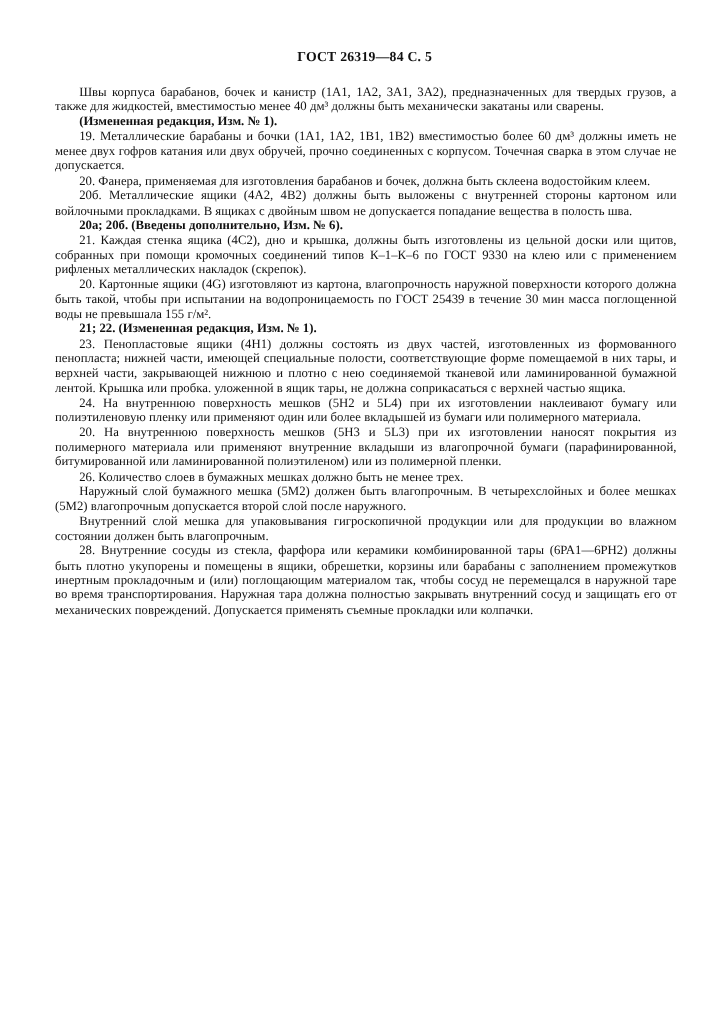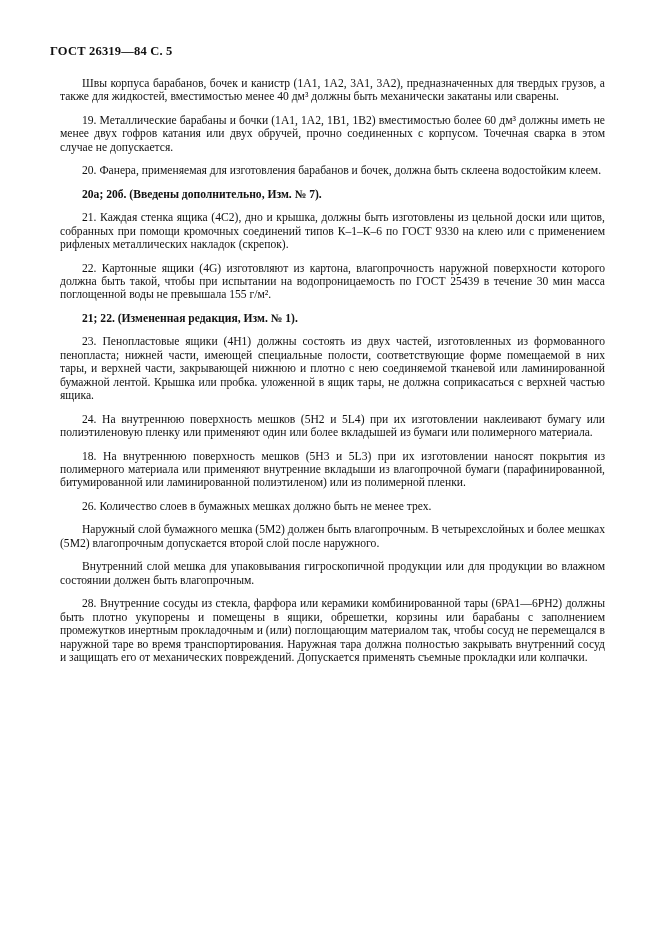--- a/index.html
+++ b/index.html
@@ -16,67 +16,69 @@
     overflow: hidden;
   }
   .page {
     width: 661px;
     height: 936px;
     box-sizing: border-box;
     padding: 44px 46px 30px 50px;
     position: relative;
   }
   .header {
-    text-align: left;
+    text-align: center;
     font-size: 12.5px;
     font-weight: bold;
     letter-spacing: 0.2px;
     margin-bottom: 18px;
     padding-right: 2px;
     white-space: nowrap;
   }
   .header .std {
     font-family: "Liberation Serif", serif;
   }
   .body-text {
     font-size: 11.6px;
     line-height: 13.45px;
     text-align: justify;
     text-justify: inter-word;
     hyphens: manual;
   }
   p.para {
-    margin: 10px;
+    margin: 0;
     text-indent: 22px;
     text-align: justify;
   }
   p.para.bold {
     font-weight: bold;
   }
 </style>
 </head>
 <body>
 
 <div class="page">
 
   <div class="header">
     <span class="std">ГОСТ 26319—84</span> 
     <span>С. 5</span>
   </div>
 
   <div class="body-text" id="body-text">
       <p class="para">Швы корпуса барабанов, бочек и канистр (1А1, 1А2, 3А1, 3А2), предназначенных для твердых грузов, а также для жидкостей, вместимостью менее 40 дм³ должны быть механически закатаны или сварены.</p>
+      <p class="para bold">(Измененная редакция, Изм. № 1).</p>
       <p class="para">19. Металлические барабаны и бочки (1А1, 1А2, 1В1, 1В2) вместимостью более 60 дм³ должны иметь не менее двух гофров катания или двух обручей, прочно соединенных с корпусом. Точечная сварка в этом случае не допускается.</p>
       <p class="para">20. Фанера, применяемая для изготовления барабанов и бочек, должна быть склеена водостойким клеем.</p>
-      <p class="para bold">20а; 20б. (Введены дополнительно, Изм. № 7).</p>
+      <p class="para">20б. Металлические ящики (4А2, 4В2) должны быть выложены с внутренней стороны картоном или войлочными прокладками. В ящиках с двойным швом не допускается попадание вещества в полость шва.</p>
+      <p class="para bold">20а; 20б. (Введены дополнительно, Изм. № 6).</p>
       <p class="para">21. Каждая стенка ящика (4С2), дно и крышка, должны быть изготовлены из цельной доски или щитов, собранных при помощи кромочных соединений типов К–1–К–6 по ГОСТ 9330 на клею или с применением рифленых металлических накладок (скрепок).</p>
-      <p class="para">22. Картонные ящики (4G) изготовляют из картона, влагопрочность наружной поверхности которого должна быть такой, чтобы при испытании на водопроницаемость по ГОСТ 25439 в течение 30 мин масса поглощенной воды не превышала 155 г/м².</p>
+      <p class="para">20. Картонные ящики (4G) изготовляют из картона, влагопрочность наружной поверхности которого должна быть такой, чтобы при испытании на водопроницаемость по ГОСТ 25439 в течение 30 мин масса поглощенной воды не превышала 155 г/м².</p>
       <p class="para bold">21; 22. (Измененная редакция, Изм. № 1).</p>
       <p class="para">23. Пенопластовые ящики (4Н1) должны состоять из двух частей, изготовленных из формованного пенопласта; нижней части, имеющей специальные полости, соответствующие форме помещаемой в них тары, и верхней части, закрывающей нижнюю и плотно с нею соединяемой тканевой или ламинированной бумажной лентой. Крышка или пробка. уложенной в ящик тары, не должна соприкасаться с верхней частью ящика.</p>
       <p class="para">24. На внутреннюю поверхность мешков (5Н2 и 5L4) при их изготовлении наклеивают бумагу или полиэтиленовую пленку или применяют один или более вкладышей из бумаги или полимерного материала.</p>
-      <p class="para">18. На внутреннюю поверхность мешков (5Н3 и 5L3) при их изготовлении наносят покрытия из полимерного материала или применяют внутренние вкладыши из влагопрочной бумаги (парафинированной, битумированной или ламинированной полиэтиленом) или из полимерной пленки.</p>
+      <p class="para">20. На внутреннюю поверхность мешков (5Н3 и 5L3) при их изготовлении наносят покрытия из полимерного материала или применяют внутренние вкладыши из влагопрочной бумаги (парафинированной, битумированной или ламинированной полиэтиленом) или из полимерной пленки.</p>
       <p class="para">26. Количество слоев в бумажных мешках должно быть не менее трех.</p>
       <p class="para">Наружный слой бумажного мешка (5М2) должен быть влагопрочным. В четырехслойных и более мешках (5М2) влагопрочным допускается второй слой после наружного.</p>
       <p class="para">Внутренний слой мешка для упаковывания гигроскопичной продукции или для продукции во влажном состоянии должен быть влагопрочным.</p>
       <p class="para">28. Внутренние сосуды из стекла, фарфора или керамики комбинированной тары (6РА1—6РН2) должны быть плотно укупорены и помещены в ящики, обрешетки, корзины или барабаны с заполнением промежутков инертным прокладочным и (или) поглощающим материалом так, чтобы сосуд не перемещался в наружной таре во время транспортирования. Наружная тара должна полностью закрывать внутренний сосуд и защищать его от механических повреждений. Допускается применять съемные прокладки или колпачки.</p>
     </div>
 
 </div>
 
 </body></html>

